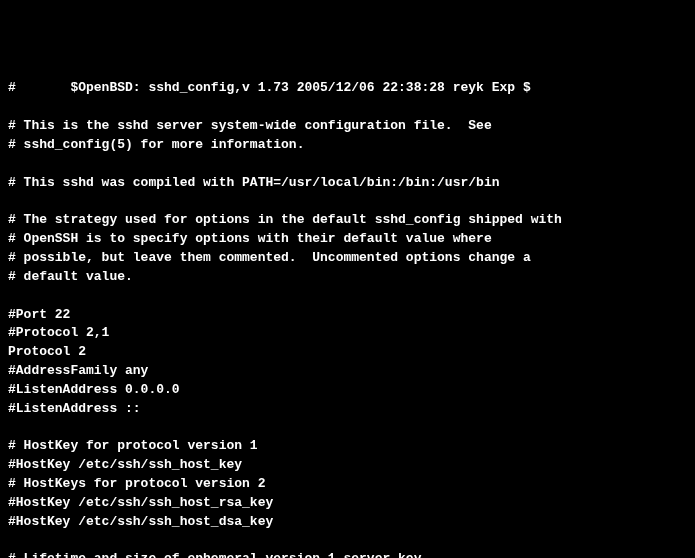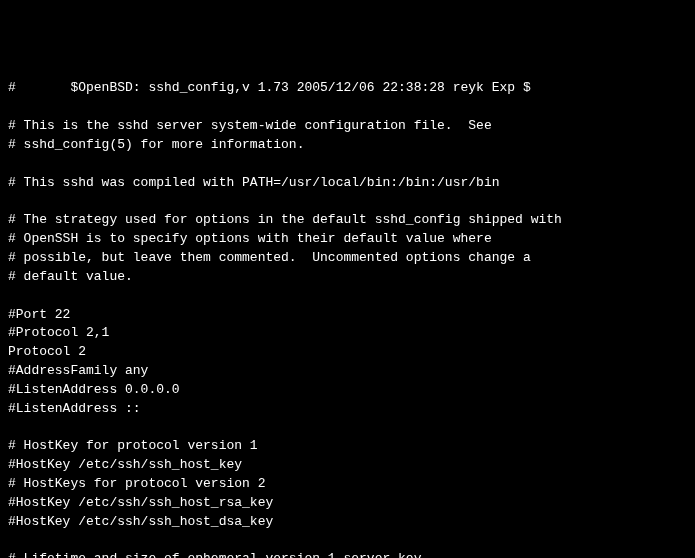--- a/index.html
+++ b/index.html
@@ -14,20 +14,21 @@
       font-size: 13px;
       line-height: 1.45;
       padding: 4px 8px;
       width: 695px;
       height: 558px;
       white-space: pre;
       overflow: hidden;
     }
     .line {
       white-space: pre;
+      font-weight: bold;
     }
   </style>
 </head>
 <body>
 
 
 
 <div id="config-content"><div class="line">#       $OpenBSD: sshd_config,v 1.73 2005/12/06 22:38:28 reyk Exp $</div><div class="line">&nbsp;</div><div class="line"># This is the sshd server system-wide configuration file.  See</div><div class="line"># sshd_config(5) for more information.</div><div class="line">&nbsp;</div><div class="line"># This sshd was compiled with PATH=/usr/local/bin:/bin:/usr/bin</div><div class="line">&nbsp;</div><div class="line"># The strategy used for options in the default sshd_config shipped with</div><div class="line"># OpenSSH is to specify options with their default value where</div><div class="line"># possible, but leave them commented.  Uncommented options change a</div><div class="line"># default value.</div><div class="line">&nbsp;</div><div class="line">#Port 22</div><div class="line">#Protocol 2,1</div><div class="line">Protocol 2</div><div class="line">#AddressFamily any</div><div class="line">#ListenAddress 0.0.0.0</div><div class="line">#ListenAddress ::</div><div class="line">&nbsp;</div><div class="line"># HostKey for protocol version 1</div><div class="line">#HostKey /etc/ssh/ssh_host_key</div><div class="line"># HostKeys for protocol version 2</div><div class="line">#HostKey /etc/ssh/ssh_host_rsa_key</div><div class="line">#HostKey /etc/ssh/ssh_host_dsa_key</div><div class="line">&nbsp;</div><div class="line"># Lifetime and size of ephemeral version 1 server key</div></div>
 
 

